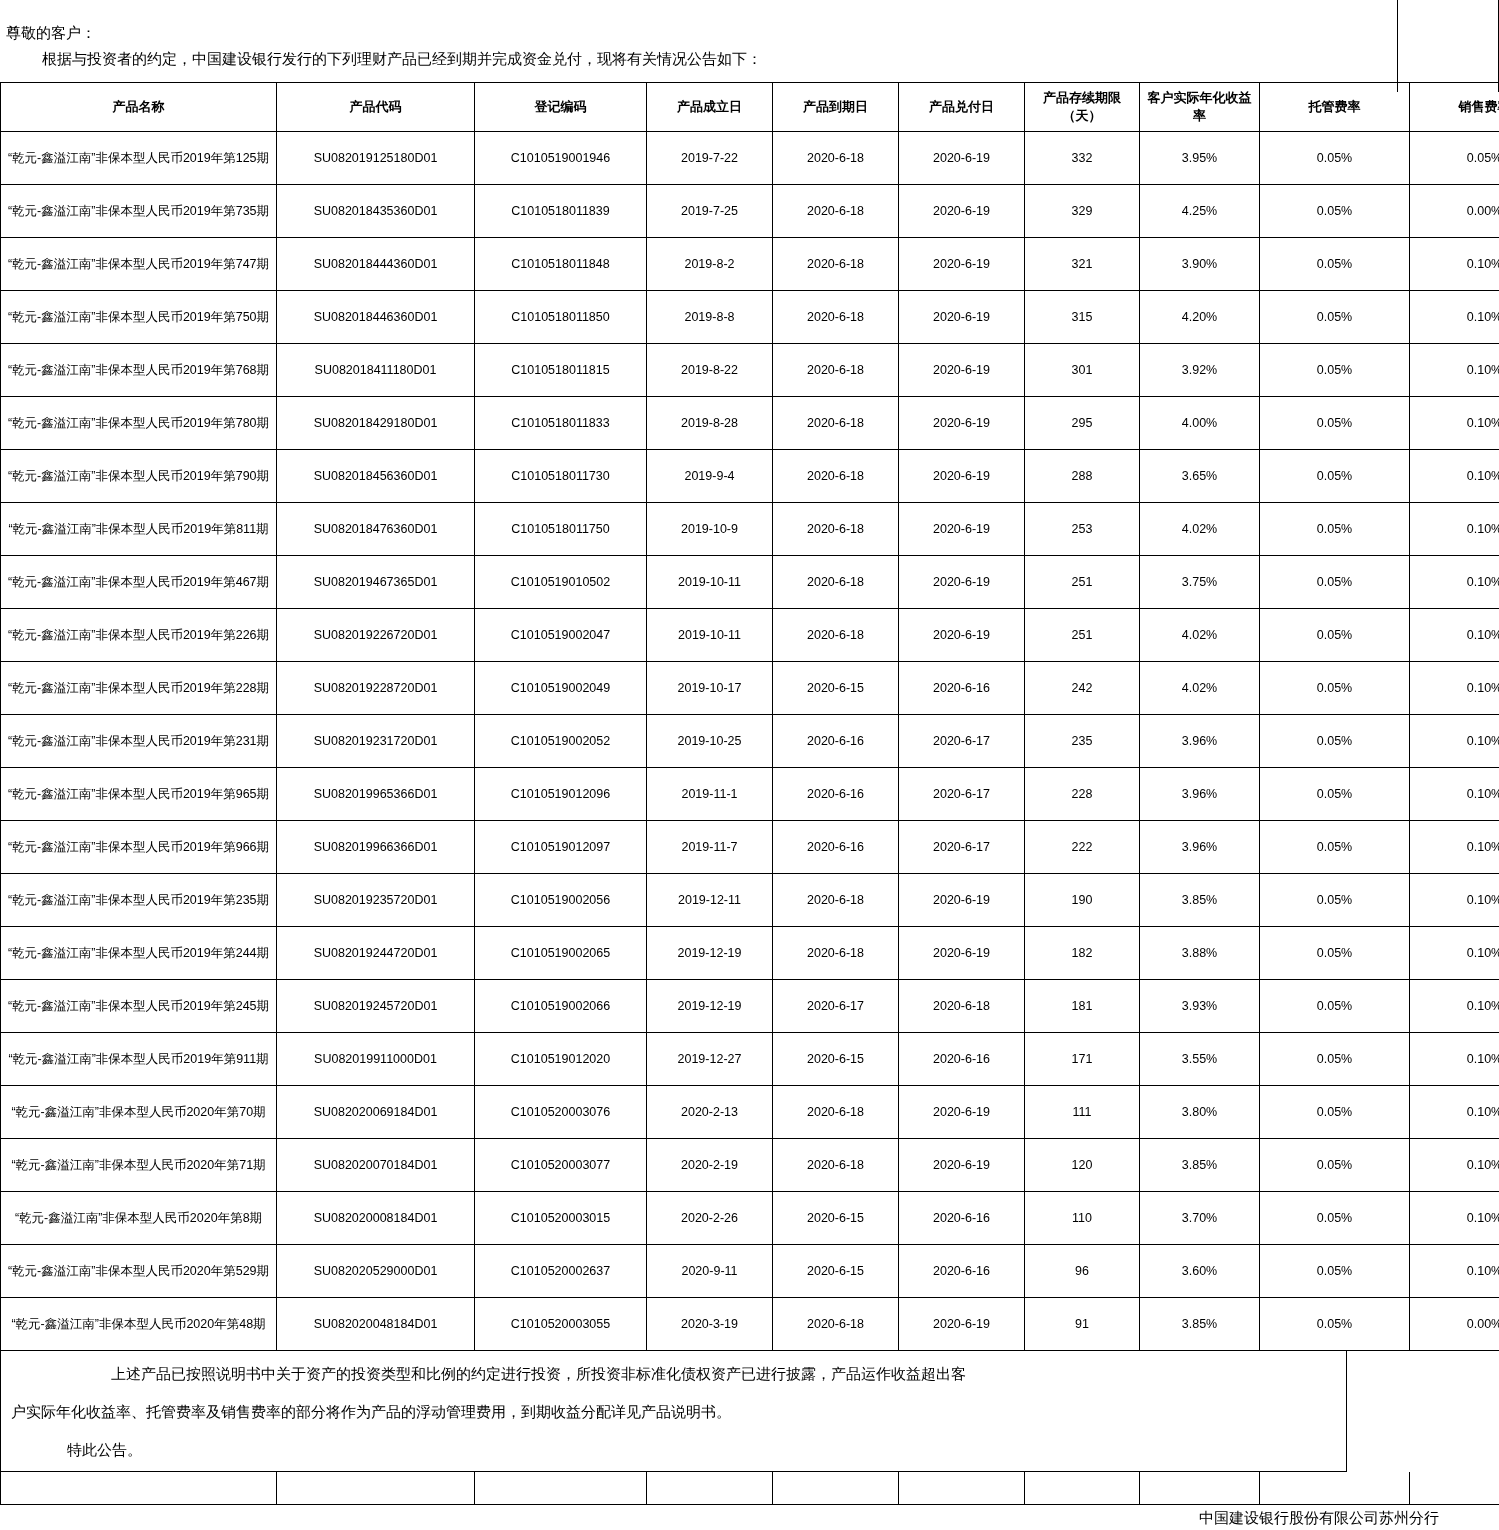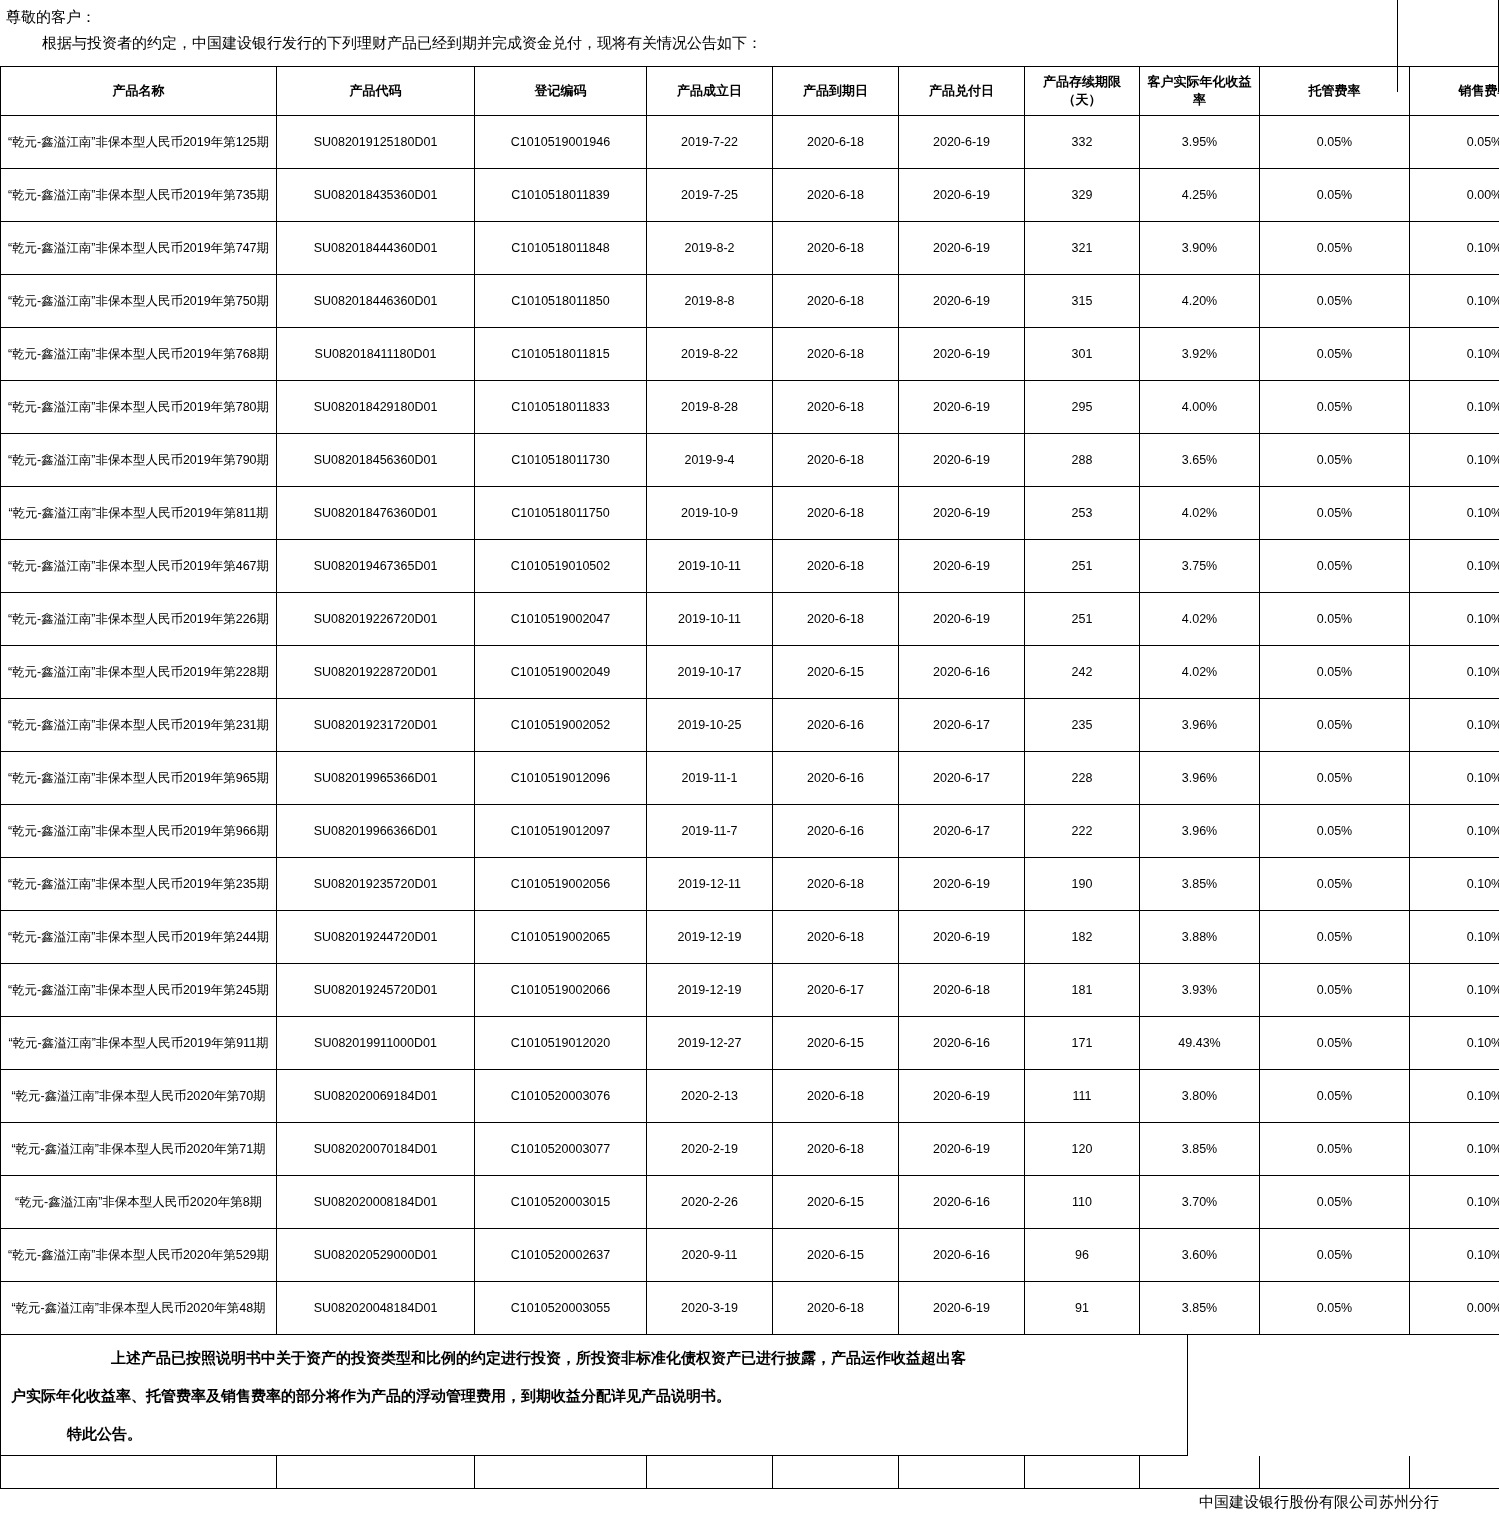--- a/index.html
+++ b/index.html
@@ -18,21 +18,21 @@
     width: 1499px;
     position: relative;
     box-sizing: border-box;
   }
   .intro {
     padding: 0 0 0 6px;
   }
   .intro-line1 {
     font-size: 15px;
     line-height: 26px;
-    padding-top: 4px;
+    padding-top: 20px;
   }
   .intro-line2 {
     font-size: 15px;
     line-height: 26px;
     padding-left: 36px;
   }
   table.main {
     border-collapse: collapse;
     width: 1499px;
     table-layout: fixed;
@@ -69,24 +69,23 @@
   col.c5 { width: 126px; }
   col.c6 { width: 115px; }
   col.c7 { width: 120px; }
   col.c8 { width: 150px; }
   col.c9 { width: 150px; }
 
   .footer-block {
     border-left: 1px solid #000;
     border-right: 1px solid #000;
     border-bottom: 1px solid #000;
-    width: 1188px;
+    width: 1347px;
     box-sizing: border-box;
     position: relative;
-    font-weight: bold;
   }
   .foot-p {
     font-size: 15px;
     line-height: 30px;
     padding: 8px 10px 0 10px;
   }
   .foot-p.indent {
     text-indent: 100px;
   }
   .foot-p.indent2 {
@@ -366,21 +365,21 @@
           <td>0.10%</td>
         </tr>
         <tr class="data-row">
           <td class="prod-name">“乾元-鑫溢江南”非保本型人民币2019年第911期</td>
           <td>SU082019911000D01</td>
           <td>C1010519012020</td>
           <td>2019-12-27</td>
           <td>2020-6-15</td>
           <td>2020-6-16</td>
           <td>171</td>
-          <td>49.43%</td>
+          <td>3.55%</td>
           <td>0.05%</td>
           <td>0.10%</td>
         </tr>
         <tr class="data-row">
           <td class="prod-name">“乾元-鑫溢江南”非保本型人民币2020年第70期</td>
           <td>SU082020069184D01</td>
           <td>C1010520003076</td>
           <td>2020-2-13</td>
           <td>2020-6-18</td>
           <td>2020-6-19</td>

